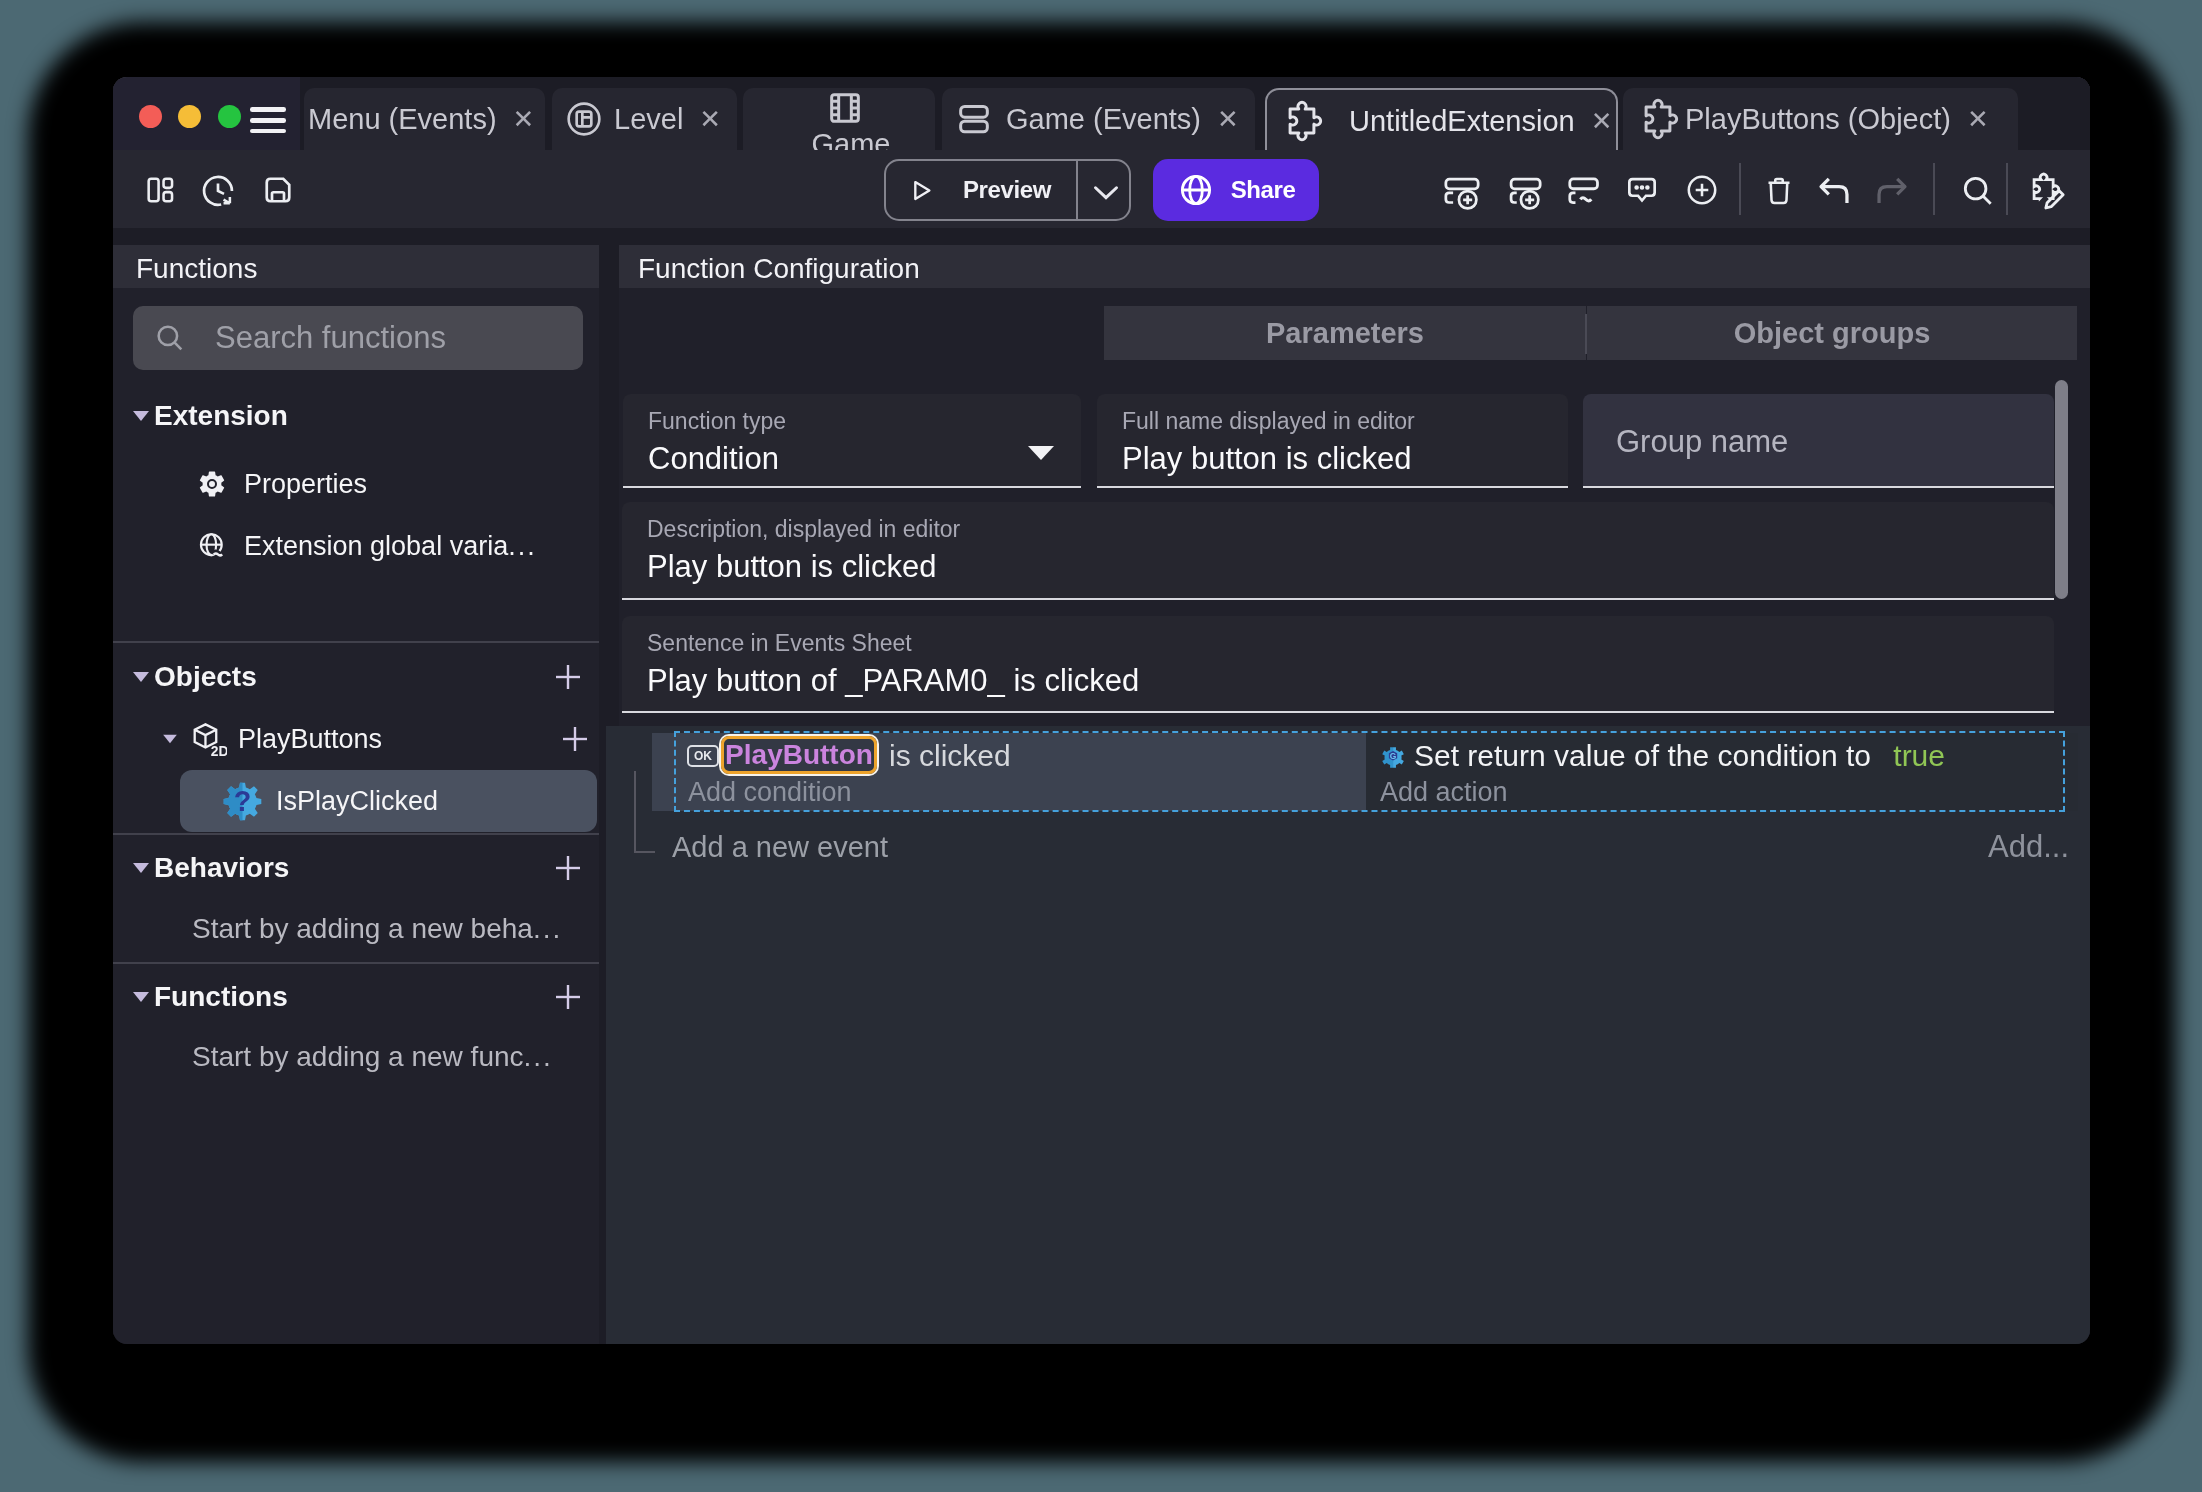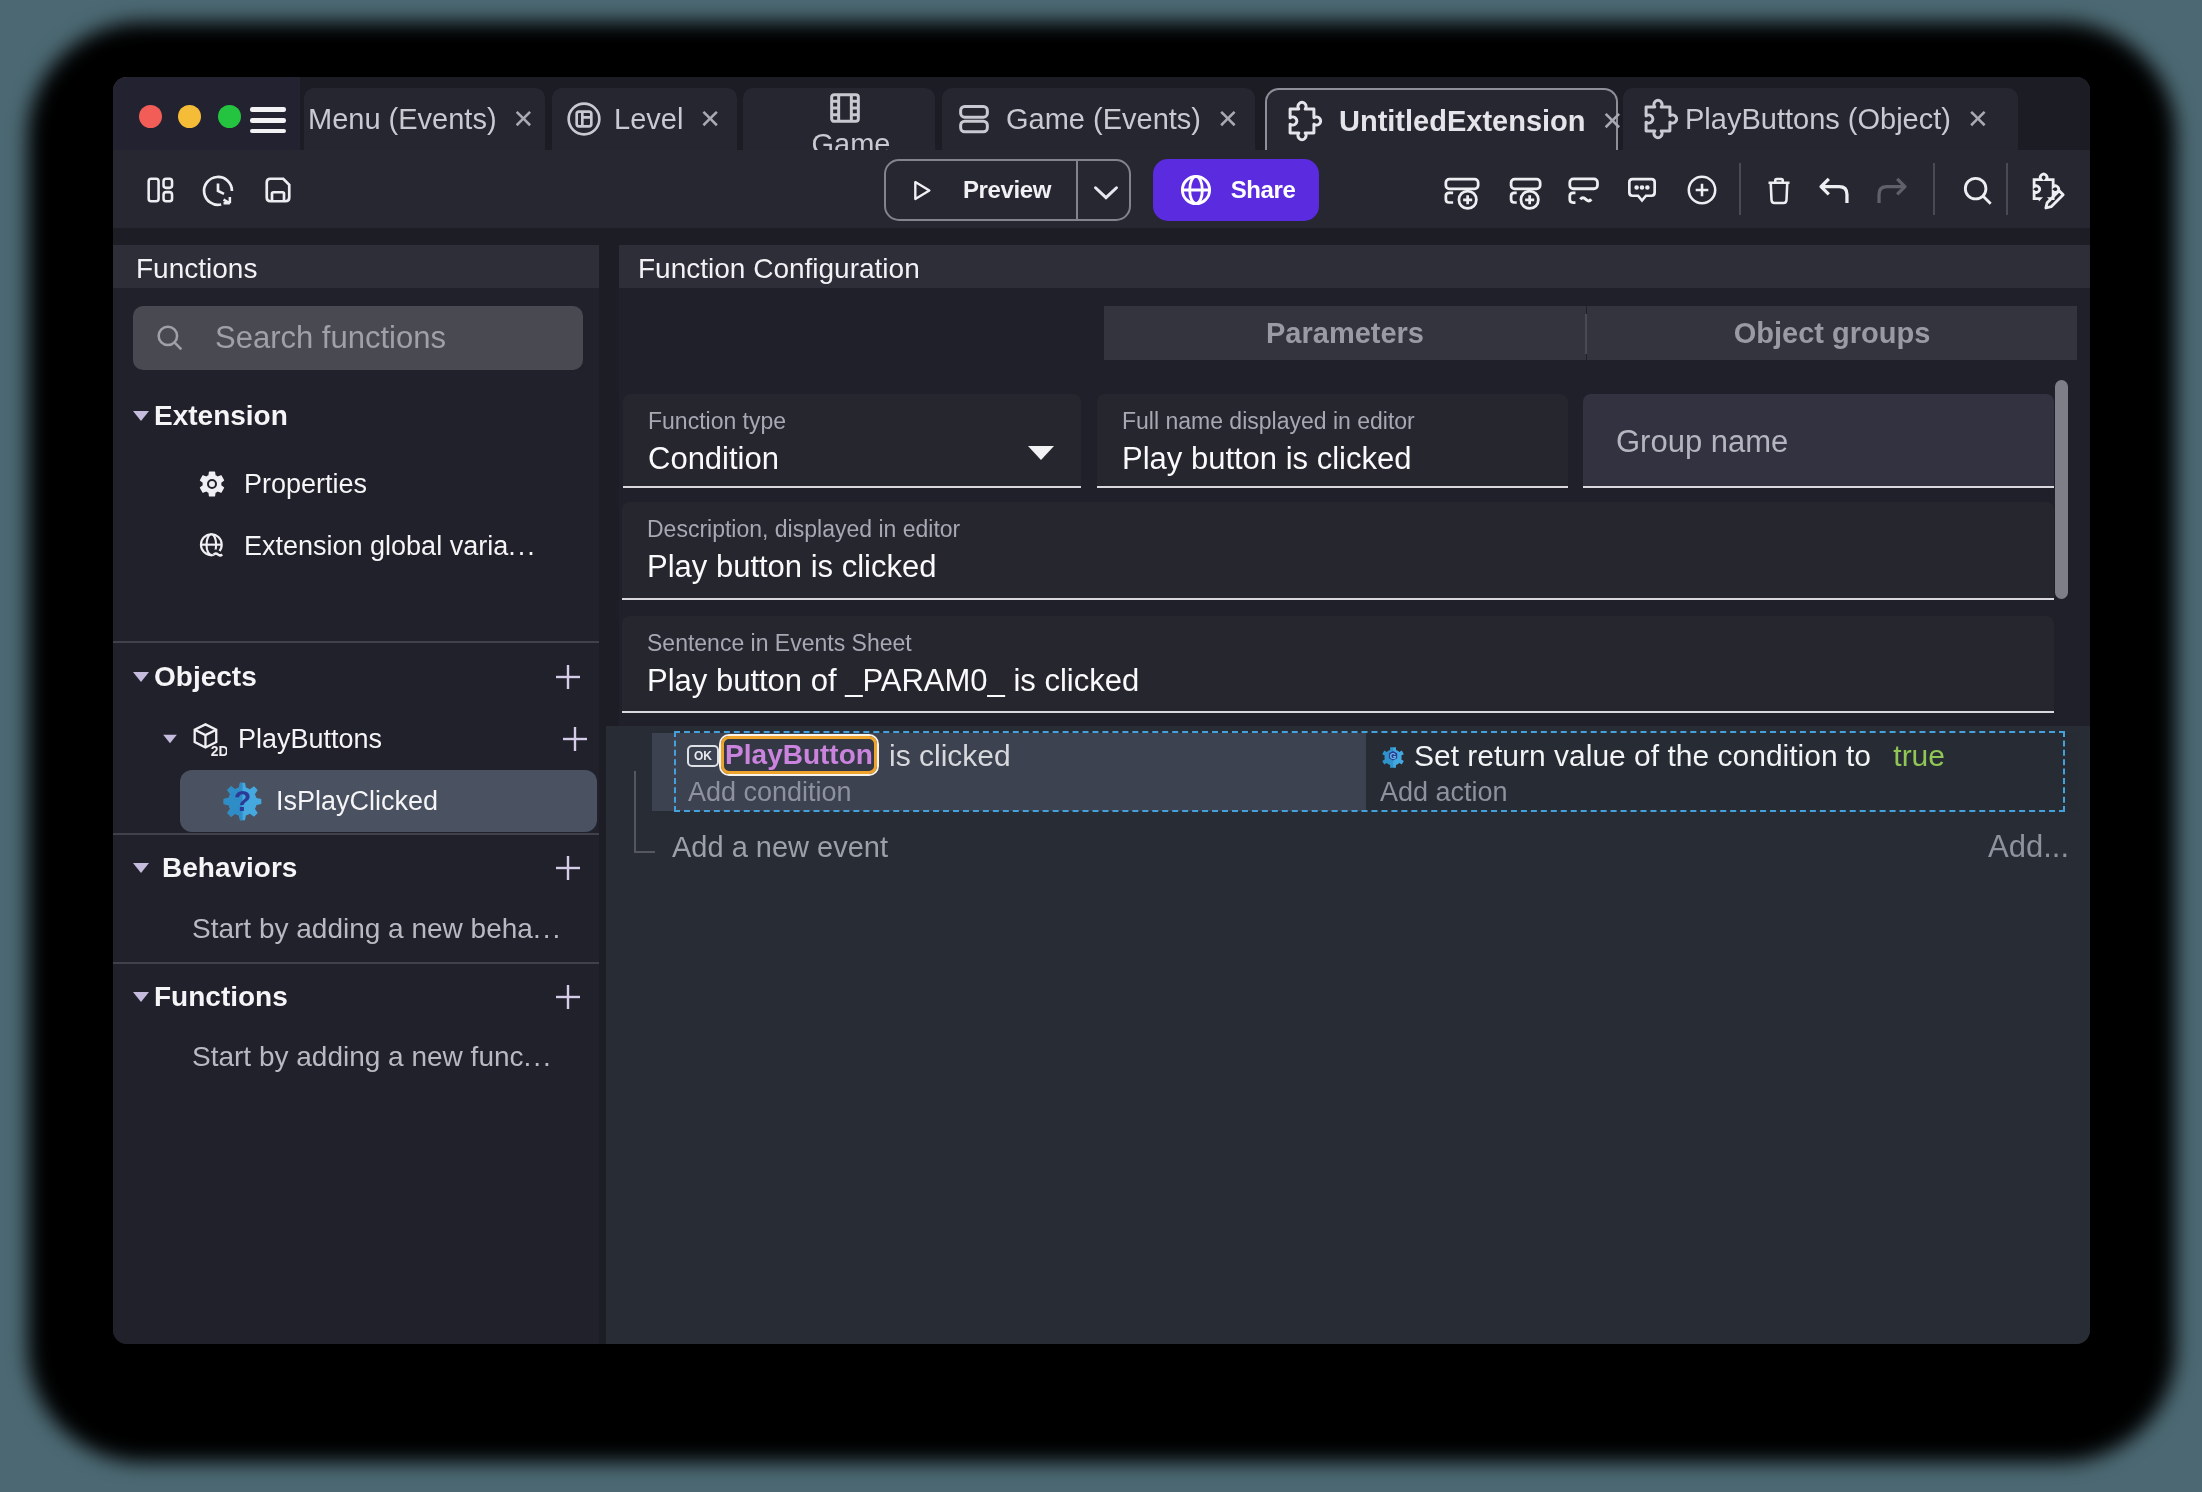--- a/index.html
+++ b/index.html
@@ -90,21 +90,21 @@
         <rect x="4" y="4.5" width="16" height="6.4" rx="2.4"></rect>
         <rect x="4" y="13.3" width="16" height="6.4" rx="2.4"></rect>
       </svg>
     <span style="margin-left:12px;">Game (Events)</span>
       <span class="x">✕</span>
     </div>
   <div class="tab active" style="left:1152px; width:353px; padding-left:14px;">
     <svg width="42" height="42" viewBox="0 0 24 24" fill="none" stroke="#e4e4ea" stroke-width="1.7" stroke-linejoin="round">
         <path d="M5.2 5.2 L10.2 5.2 A2.35 2.35 0 1 1 13.8 5.2 L18.8 5.2 L18.8 10.2 A2.35 2.35 0 1 1 18.8 13.8 L18.8 18.8 L13.8 18.8 A2.35 2.35 0 1 1 10.2 18.8 L5.2 18.8 L5.2 13.8 A2.35 2.35 0 1 0 5.2 10.2 Z"></path>
       </svg>
-    <span style="margin-left:16px;font-weight:bold;">UntitledExtension</span>
+    <span style="margin-left:26px;">UntitledExtension</span>
       <span class="x">✕</span>
     </div>
   <div class="tab" style="left:1510px; width:395px; padding-left:14px;">
     <svg width="42" height="42" viewBox="0 0 24 24" fill="none" stroke="#c9c9d1" stroke-width="1.7" stroke-linejoin="round">
         <path d="M5.2 5.2 L10.2 5.2 A2.35 2.35 0 1 1 13.8 5.2 L18.8 5.2 L18.8 10.2 A2.35 2.35 0 1 1 18.8 13.8 L18.8 18.8 L13.8 18.8 A2.35 2.35 0 1 1 10.2 18.8 L5.2 18.8 L5.2 13.8 A2.35 2.35 0 1 0 5.2 10.2 Z"></path>
       </svg>
     <span style="margin-left:6px;">PlayButtons (Object)</span>
       <span class="x">✕</span>
     </div>
   <div class="toolbar"></div>
@@ -260,21 +260,21 @@
           </defs>
           <g>
             <path fill="#45a9e0" d="M10.6 1.5 L13.4 1.5 L13.9 4.2 A8 8 0 0 1 16.1 5.1 L18.4 3.5 L20.5 5.6 L18.9 7.9 A8 8 0 0 1 19.8 10.1 L22.5 10.6 L22.5 13.4 L19.8 13.9 A8 8 0 0 1 18.9 16.1 L20.5 18.4 L18.4 20.5 L16.1 18.9 A8 8 0 0 1 13.9 19.8 L13.4 22.5 L10.6 22.5 L10.1 19.8 A8 8 0 0 1 7.9 18.9 L5.6 20.5 L3.5 18.4 L5.1 16.1 A8 8 0 0 1 4.2 13.9 L1.5 13.4 L1.5 10.6 L4.2 10.1 A8 8 0 0 1 5.1 7.9 L3.5 5.6 L5.6 3.5 L7.9 5.1 A8 8 0 0 1 10.1 4.2 Z"></path>
             <path fill="#2e8cc6" clip-path="url(#cl)" d="M10.6 1.5 L13.4 1.5 L13.9 4.2 A8 8 0 0 1 16.1 5.1 L18.4 3.5 L20.5 5.6 L18.9 7.9 A8 8 0 0 1 19.8 10.1 L22.5 10.6 L22.5 13.4 L19.8 13.9 A8 8 0 0 1 18.9 16.1 L20.5 18.4 L18.4 20.5 L16.1 18.9 A8 8 0 0 1 13.9 19.8 L13.4 22.5 L10.6 22.5 L10.1 19.8 A8 8 0 0 1 7.9 18.9 L5.6 20.5 L3.5 18.4 L5.1 16.1 A8 8 0 0 1 4.2 13.9 L1.5 13.4 L1.5 10.6 L4.2 10.1 A8 8 0 0 1 5.1 7.9 L3.5 5.6 L5.6 3.5 L7.9 5.1 A8 8 0 0 1 10.1 4.2 Z"></path>
             <text x="12" y="17.5" fill="#2b3a96" font-size="16" font-weight="bold" text-anchor="middle" font-family="Liberation Sans">?</text>
           </g>
         </svg>
       <span style="margin-left:12px;">IsPlayClicked</span>
       </div>
     <div class="tdiv" style="top:588px;"></div>
-    <div class="trow thead" style="top:593px;gap:8px;">
+    <div class="trow thead" style="top:593px;">
         <span class="caret" style="margin-left:20px;"></span>
         <span style="margin-left:5px;">Behaviors</span>
       </div>
     <svg class="plus" style="left:437px; top:605px;" width="36" height="36" viewBox="0 0 24 24" fill="none" stroke="#d5cce8" stroke-width="1.6">
         <line x1="12" y1="4" x2="12" y2="20"></line>
         <line x1="4" y1="12" x2="20" y2="12"></line>
       </svg>
     <div class="trow gray" style="top:654px; font-size:28px;">
         <span style="margin-left:79px;">Start by adding a new beha<span style="letter-spacing:2px;">...</span></span>
       </div>

